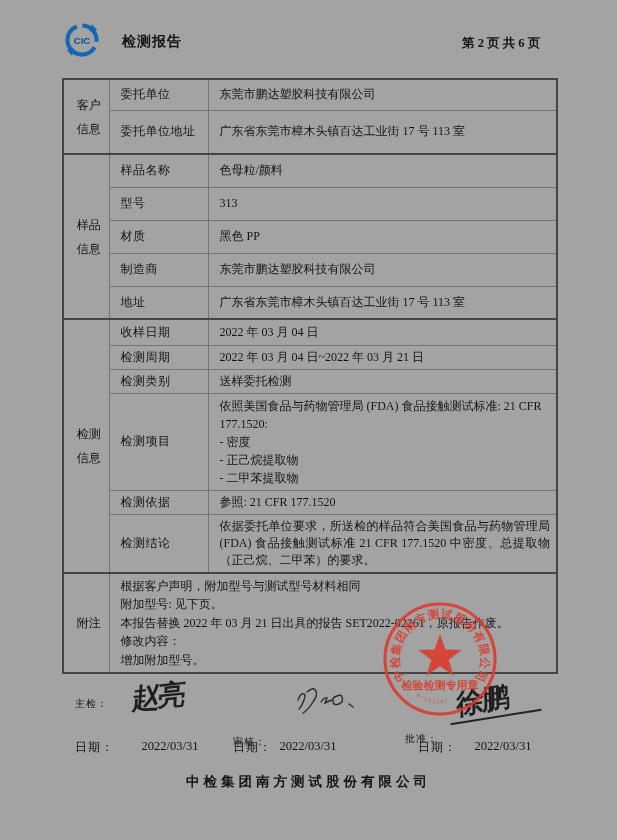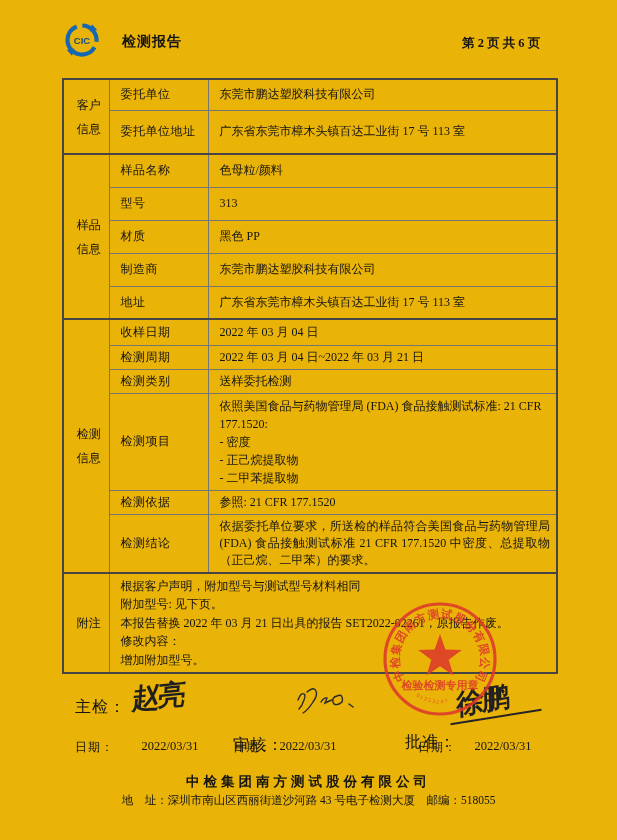--- a/index.html
+++ b/index.html
@@ -2,21 +2,21 @@
 <html><head>
 <meta charset="utf-8">
 <style>
   * { margin:0; padding:0; box-sizing:border-box; }
   html,body { background:#ffffff; }
   body {
     width:617px; height:840px;
     font-family:"Liberation Serif","DejaVu Serif",serif;
     color:#141414;
   }
-  .page { position:relative; width:617px; height:840px; background:#eab308; overflow:hidden; }
+  .page { position:relative; width:617px; height:840px; background:#a3a3a3; overflow:hidden; }
 
   
   .logo { position:absolute; left:63px; top:21px; }
   .hdr-title { position:absolute; left:122px; top:33px; font-size:14px; font-weight:bold; letter-spacing:1px; }
   .hdr-no { position:absolute; left:224px; top:35px; font-size:12.5px; font-weight:bold; white-space:nowrap; }
   .hdr-page { position:absolute; left:462px; top:35px; font-size:12.5px; font-weight:bold; white-space:nowrap; }
 
   
   table.report {
     position:absolute; left:62px; top:78px; width:494px;
@@ -32,21 +32,21 @@
   td.cat { text-align:center; padding:3px 2px; }
   td.cat div { line-height:24px; }
   td.lbl { letter-spacing:0.5px; }
   tr.sec td, td.sec { border-top:2px solid #454545; }
   td.multi div { line-height:18px; }
   td.notes { vertical-align:top; padding-top:6px; }
   td.notes div { line-height:18.5px; }
   td.concl { line-height:17px; text-align:justify; padding-right:9px; }
 
   
-  .sig-label { position:absolute; font-size:16px; letter-spacing:1px; white-space:nowrap; }
+  .sig-label { position:absolute; font-size:10px; letter-spacing:1px; white-space:nowrap; }
   .date-label { position:absolute; font-size:12px; letter-spacing:1px; white-space:nowrap; }
   .date-value { position:absolute; font-size:12.5px; width:84px; text-align:center; white-space:nowrap; }
   .sig-name {
     position:absolute; font-size:28px; font-weight:bold; color:#1f1f1f;
     transform:rotate(-6deg) skewX(-10deg); letter-spacing:-2px; white-space:nowrap;
   }
   .sig-stroke { position:absolute; border-top:2px solid #242424; transform:rotate(-9deg); }
   .sig-scribble { position:absolute; }
 
   
@@ -203,15 +203,14 @@
     <text font-size="11.5" font-weight="bold" fill="#dd3a2b" letter-spacing="0.8">
       <textPath href="#ringPath">中检集团南方测试股份有限公司</textPath>
     </text>
     <text x="58" y="88" text-anchor="middle" font-size="11" font-weight="bold" fill="#dd3a2b">检验检测专用章</text>
     <text font-size="5.5" fill="#dd3a2b" letter-spacing="1.6">
       <textPath href="#numPath">91253207</textPath>
     </text>
   </svg>
 
   <div class="ft-company">中检集团南方测试股份有限公司</div>
-  <div class="ft-line1">地　址：深圳市南山区西丽街道沙河路 43 号电子检测大厦　邮编：518055</div>
 
 </div>
 
 </body></html>

